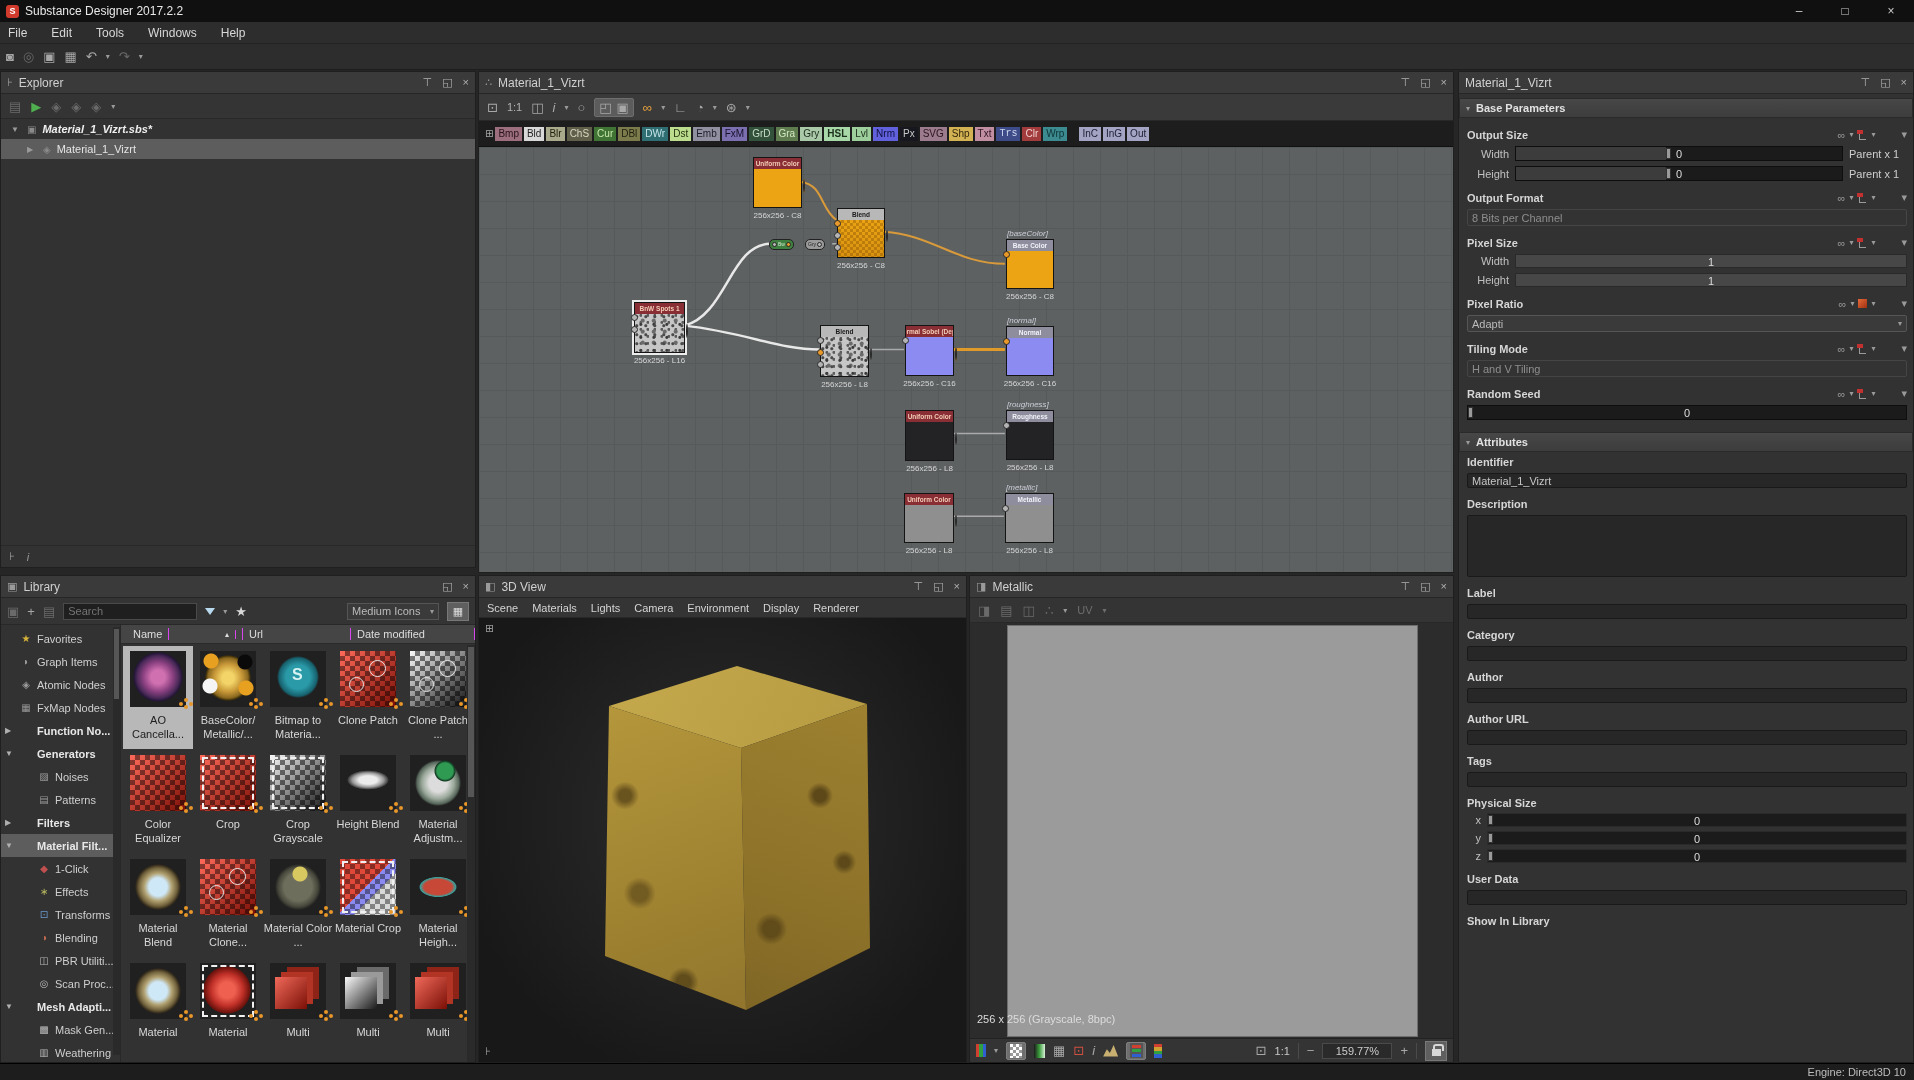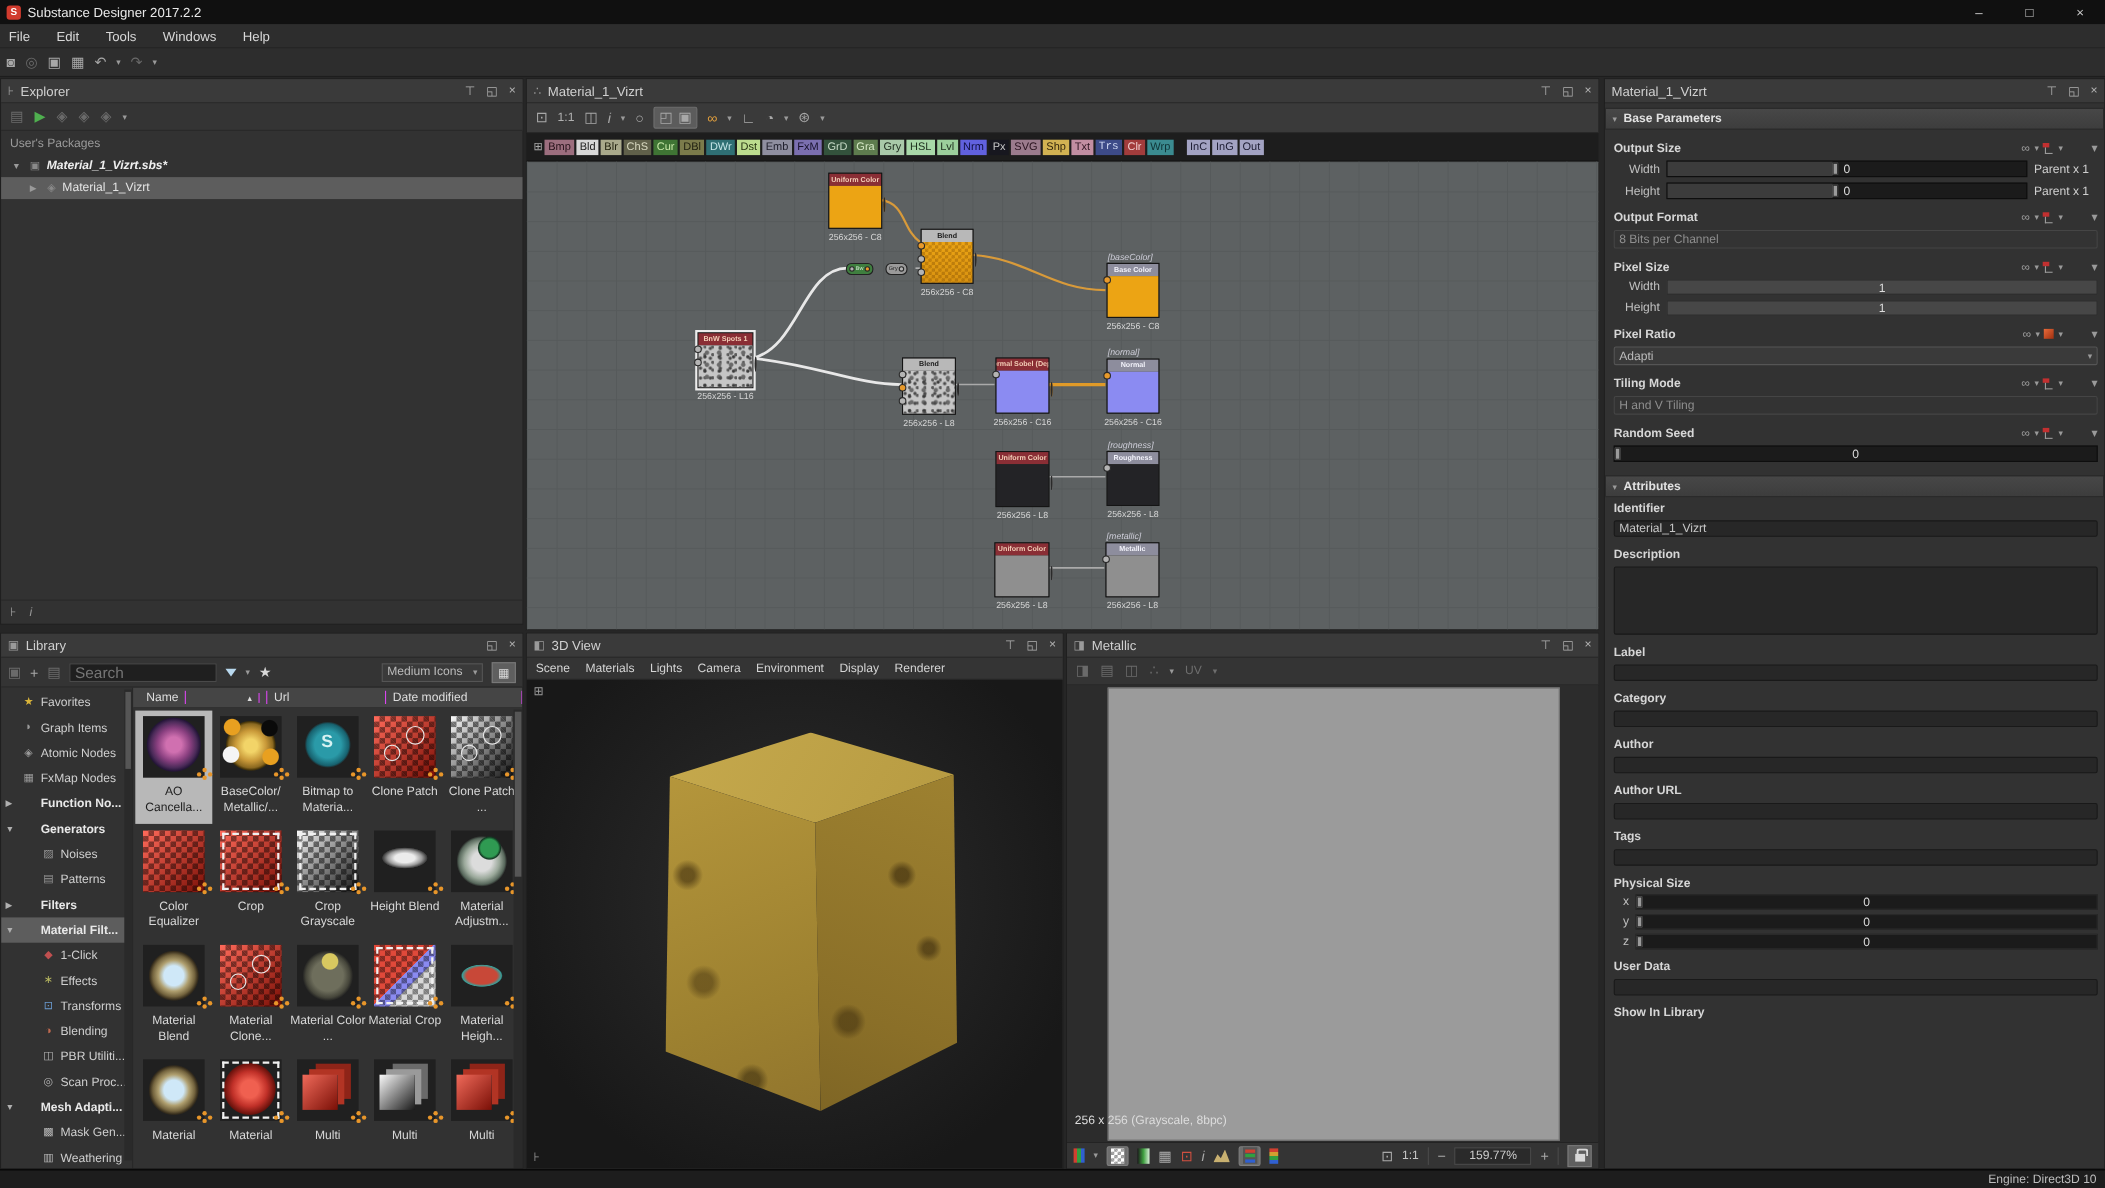--- a/index.html
+++ b/index.html
@@ -44,21 +44,21 @@
   .trow.child{padding-left:26px}
   .exp-footer{margin-top:auto;height:22px;border-top:1px solid #282828;display:flex;
     align-items:center;gap:12px;padding:0 8px;color:#9a9a9a}
   .exp-footer .it{font-style:italic}
 
   
   .library{left:0;top:575px;width:476px;height:488px;display:flex;flex-direction:column;overflow:hidden}
   .lib-tools{height:27px;background:#343434;display:flex;align-items:center;gap:8px;
     padding:0 6px;border-bottom:1px solid #282828}
   .search{width:134px;height:17px;background:#1f1f1f;border:1px solid #4a4a4a;color:#ccc;
-    font-size:14px;padding:0 4px;font-family:inherit}
+    font-size:11px;padding:0 4px;font-family:inherit}
   .ic-funnel{width:0;height:0;border-left:5px solid transparent;border-right:5px solid transparent;
     border-top:7px solid #b9d9ef}
   .dd{background:#3a3a3a;border:1px solid #555;height:17px;display:flex;align-items:center;
     justify-content:space-between;padding:0 4px;color:#bbb;gap:4px}
   .rbtn{width:22px;height:19px;background:#5f5f5f;border:1px solid #787878;display:flex;
     align-items:center;justify-content:center;color:#ddd;margin-left:auto}
   .lib-body{display:flex;flex:1;overflow:hidden}
   .cats{width:120px;border-right:1px solid #282828;padding-top:2px;position:relative}
   .cat{display:flex;align-items:center;height:23px;gap:4px;padding-left:4px;color:#cfcfcf}
   .cat .cat-arrow{width:10px;font-size:8px;color:#b0b0b0}
@@ -322,21 +322,20 @@
       </div>
     </div>
     <div class="ptools">
       <span class="tbi dim">▤</span>
       <span class="tbi" style="color:#4faf4f">▶</span>
       <span class="tbi dim">◈</span>
       <span class="tbi dim">◈</span>
       <span class="tbi dim">◈</span>
       <span class="caret">▾</span>
     </div>
-    <div class="label-dim">User's Packages</div>
     <div class="trow">
       <span class="arr">▼</span>
       <span class="tic">▣</span>
       <span class="pkgname">Material_1_Vizrt.sbs*</span>
     </div>
     <div class="trow sel child">
       <span class="arr">▶</span>
       <span class="tic">◈</span>
       <span>Material_1_Vizrt</span>
     </div>
@@ -696,21 +695,21 @@
         <span class="badge" style="background: rgb(143, 143, 160); color: rgb(29, 29, 42);">Emb</span>
 
         <span class="badge" style="background: rgb(123, 111, 176); color: rgb(22, 16, 42);">FxM</span>
 
         <span class="badge" style="background: rgb(51, 82, 60); color: rgb(200, 220, 200);">GrD</span>
 
         <span class="badge" style="background: rgb(94, 124, 78); color: rgb(213, 232, 197);">Gra</span>
 
         <span class="badge" style="background: rgb(169, 201, 169); color: rgb(29, 42, 29);">Gry</span>
 
-        <span class="badge" style="background: rgb(168, 216, 168); color: rgb(28, 46, 28);">HSL</span>
+        <span class="badge" style="background: rgb(168, 216, 168); color: rgb(28, 46, 28); font-weight: bold;">HSL</span>
 
         <span class="badge" style="background: rgb(156, 207, 156); color: rgb(28, 46, 28);">Lvl</span>
 
         <span class="badge" style="background: rgb(97, 97, 222); color: rgb(15, 15, 63);">Nrm</span>
 
         <span class="badge" style="background: rgb(23, 23, 31); color: rgb(200, 200, 200);">Px</span>
 
         <span class="badge" style="background: rgb(155, 123, 141); color: rgb(42, 20, 32);">SVG</span>
 
         <span class="badge" style="background: rgb(210, 178, 82); color: rgb(51, 38, 11);">Shp</span>

